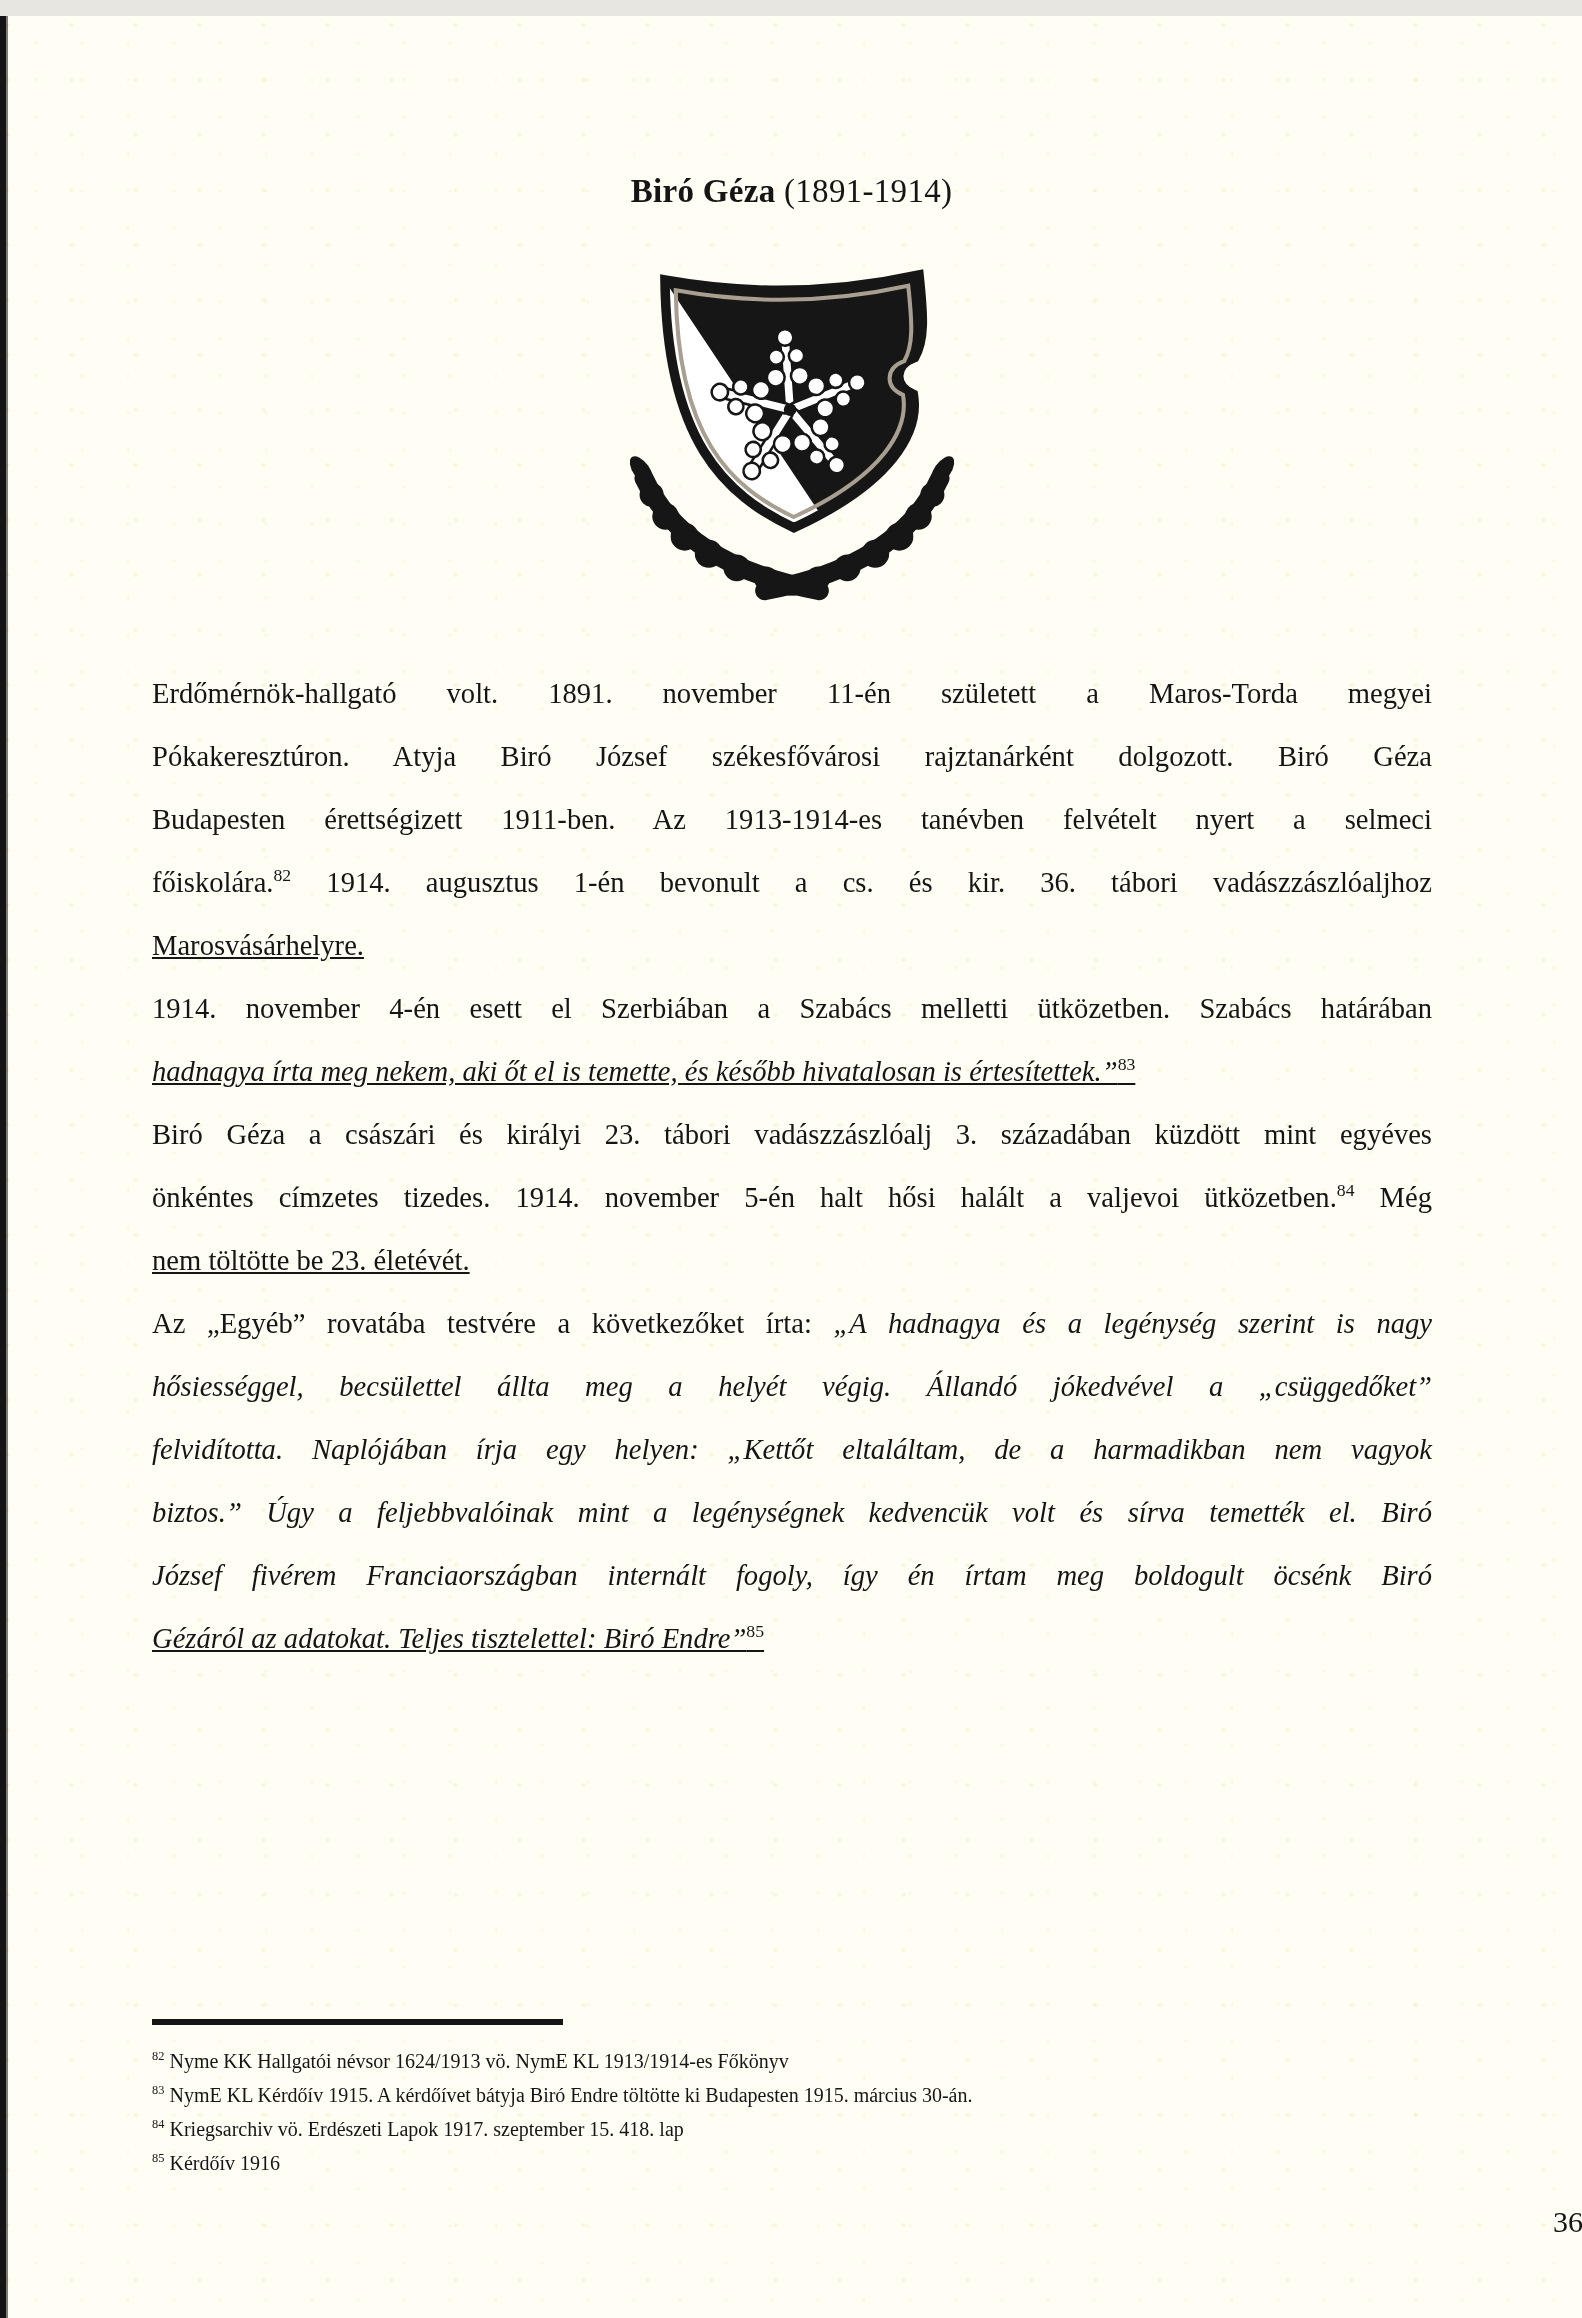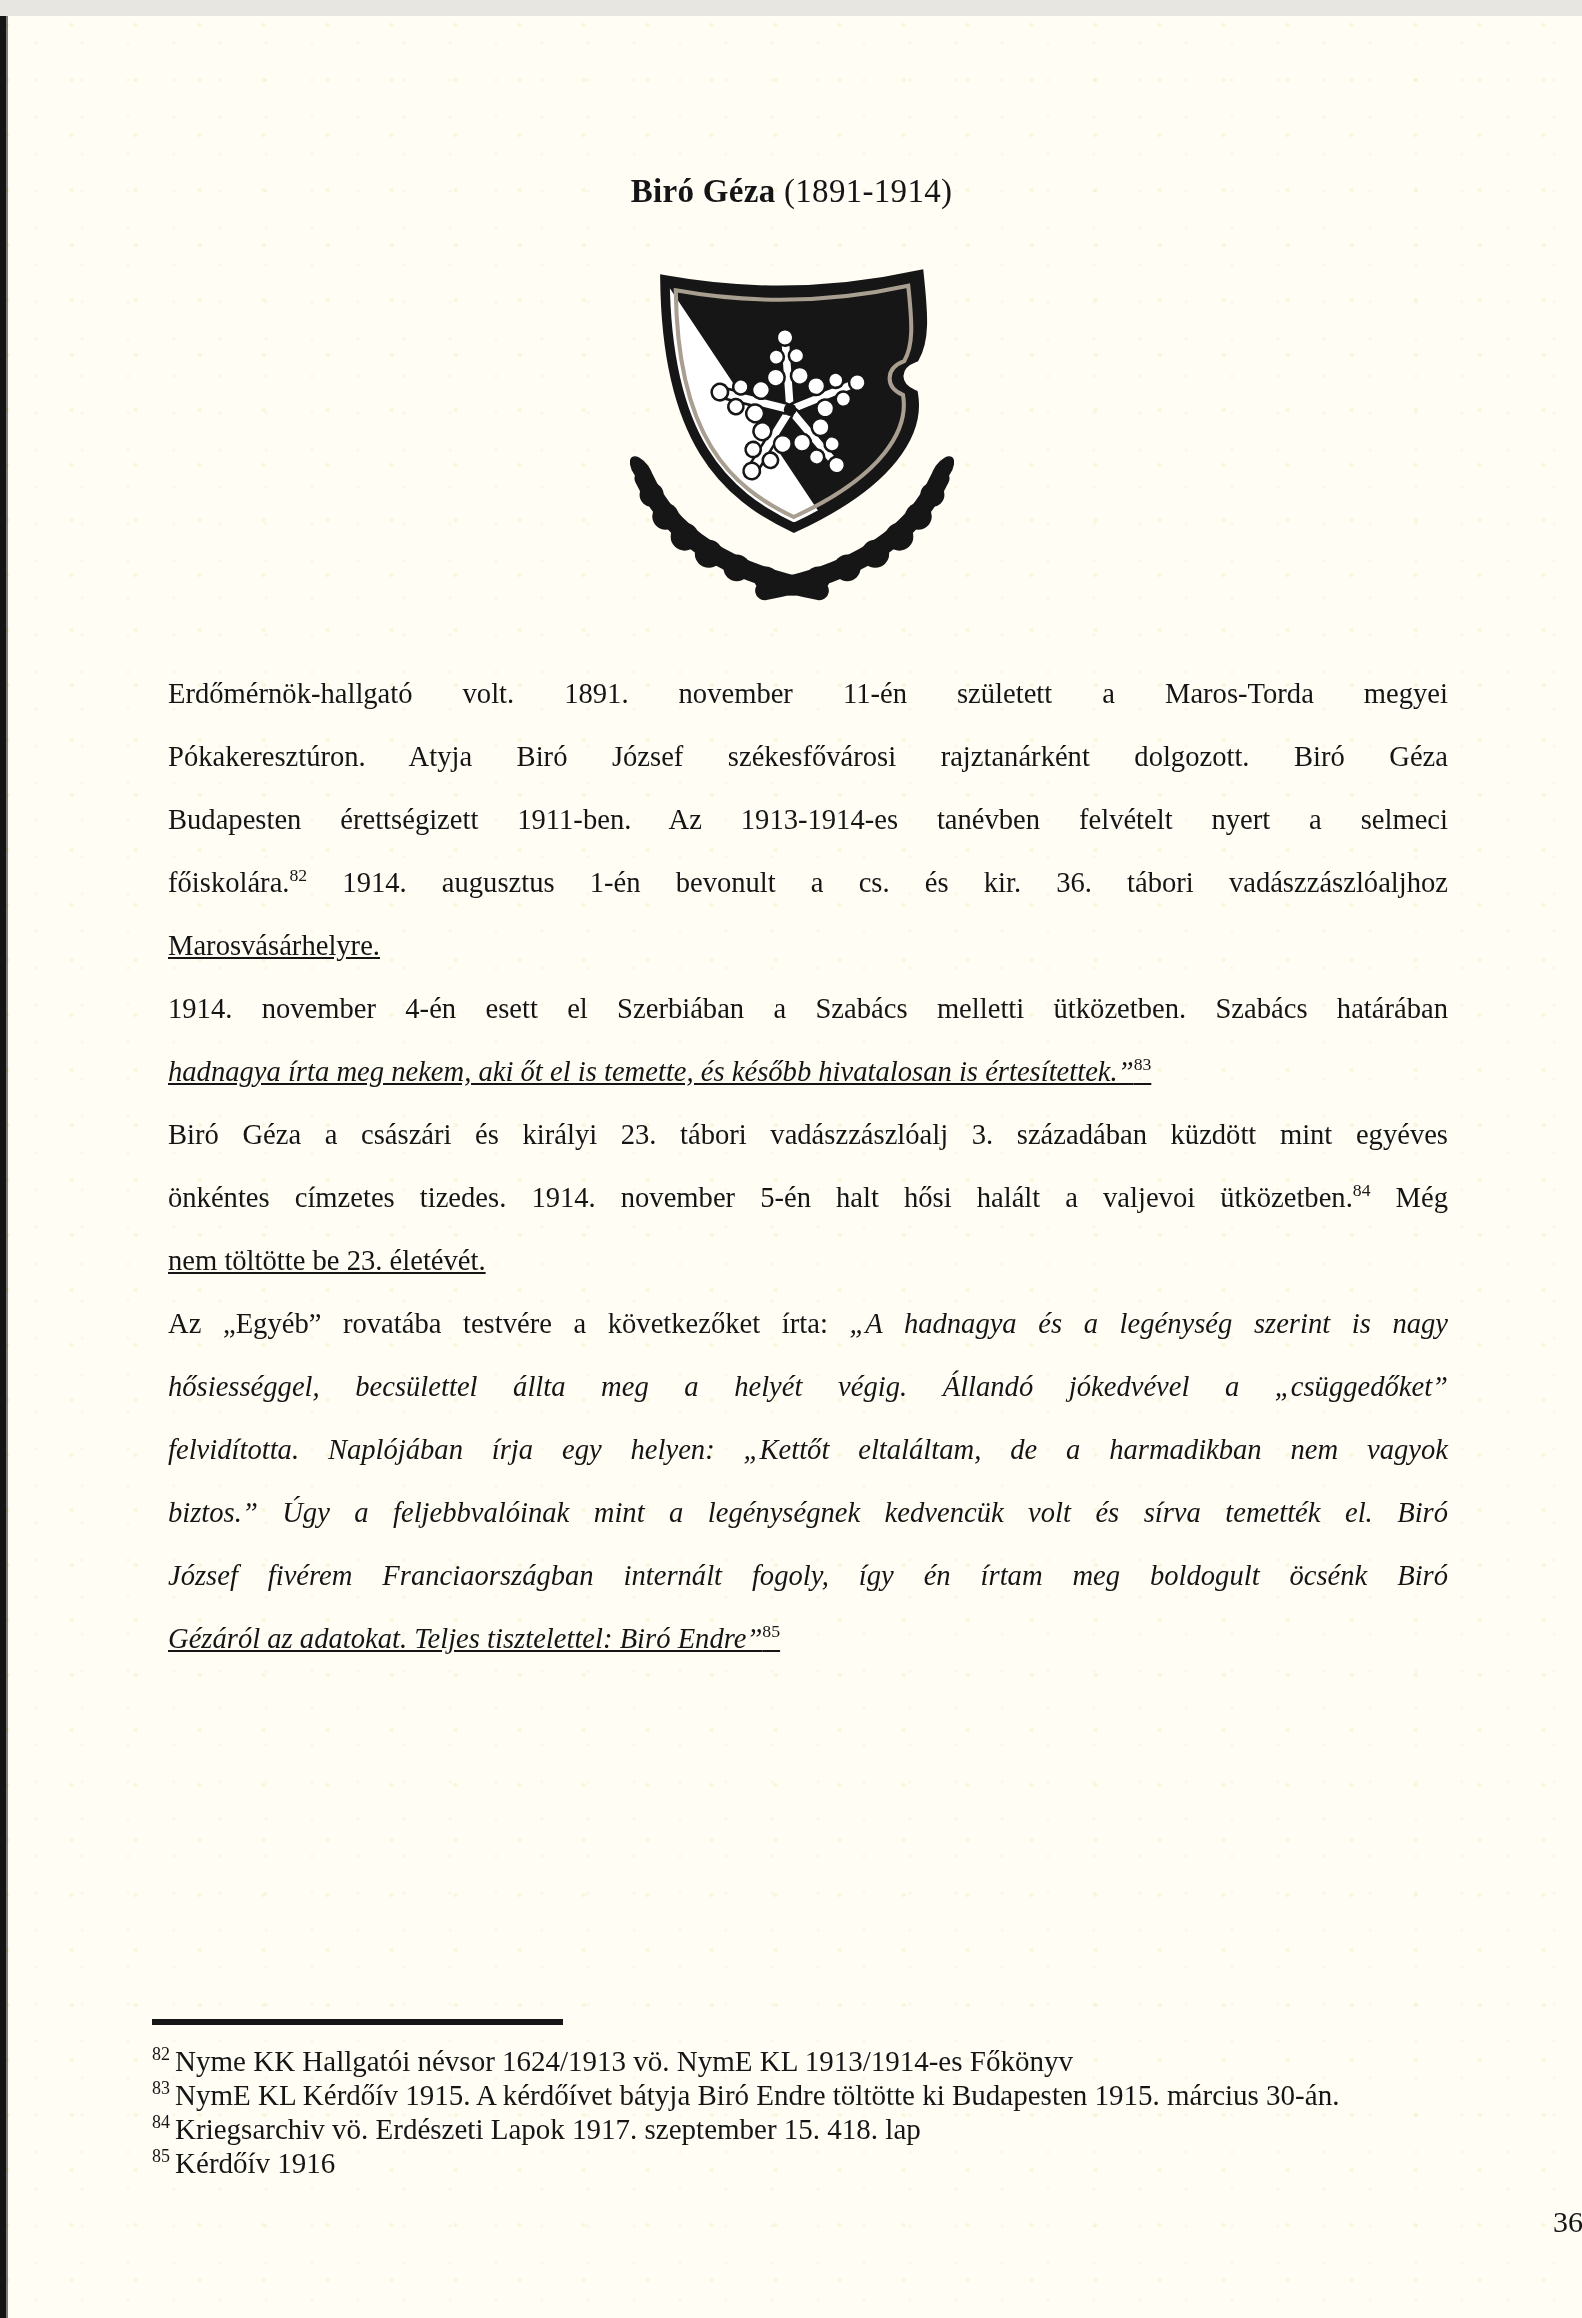--- a/index.html
+++ b/index.html
@@ -26,33 +26,33 @@
   }
   .title .name{font-weight:bold;}
   .emblem{position:absolute;left:630px;top:245px;width:324px;height:343px;}
   .emblem svg{width:100%;height:100%;display:block;}
   .ink{fill:#161616;}
   .shield-outline{fill:#ffffff;stroke:#161616;stroke-width:15;}
   .inner-border{fill:none;stroke:#a89f90;stroke-width:7;}
   .flake{fill:#ffffff;stroke:#161616;stroke-width:4;}
   .branch-stroke{fill:none;stroke:#161616;stroke-width:30;stroke-linecap:round;}
   .body-text{
-    position:absolute;left:168px;top:646px;width:1280px;
+    position:absolute;left:152px;top:646px;width:1280px;
     font-size:28.6px;line-height:63px;
   }
   .line{
     text-align:justify;text-align-last:justify;text-justify:inter-word;
     height:63px;overflow:visible;white-space:nowrap;
   }
   .line.last{text-align-last:left;text-decoration:underline;}
   .it{font-style:italic;}
   sup{font-size:0.62em;line-height:0;vertical-align:super;}
   .footnotes{
     position:absolute;left:152px;top:2003px;width:1280px;
-    font-size:29px;line-height:34px;
+    font-size:20px;line-height:34px;
   }
   .fn-rule{width:411px;height:5.7px;background:#161616;margin-bottom:19px;}
   .fn sup{margin-right:5.1px;}
   .page-number{
     position:absolute;top:2189px;left:0;right:0;
     text-align:right;font-size:30px;
   }
 </style>
 </head>
 <body>

